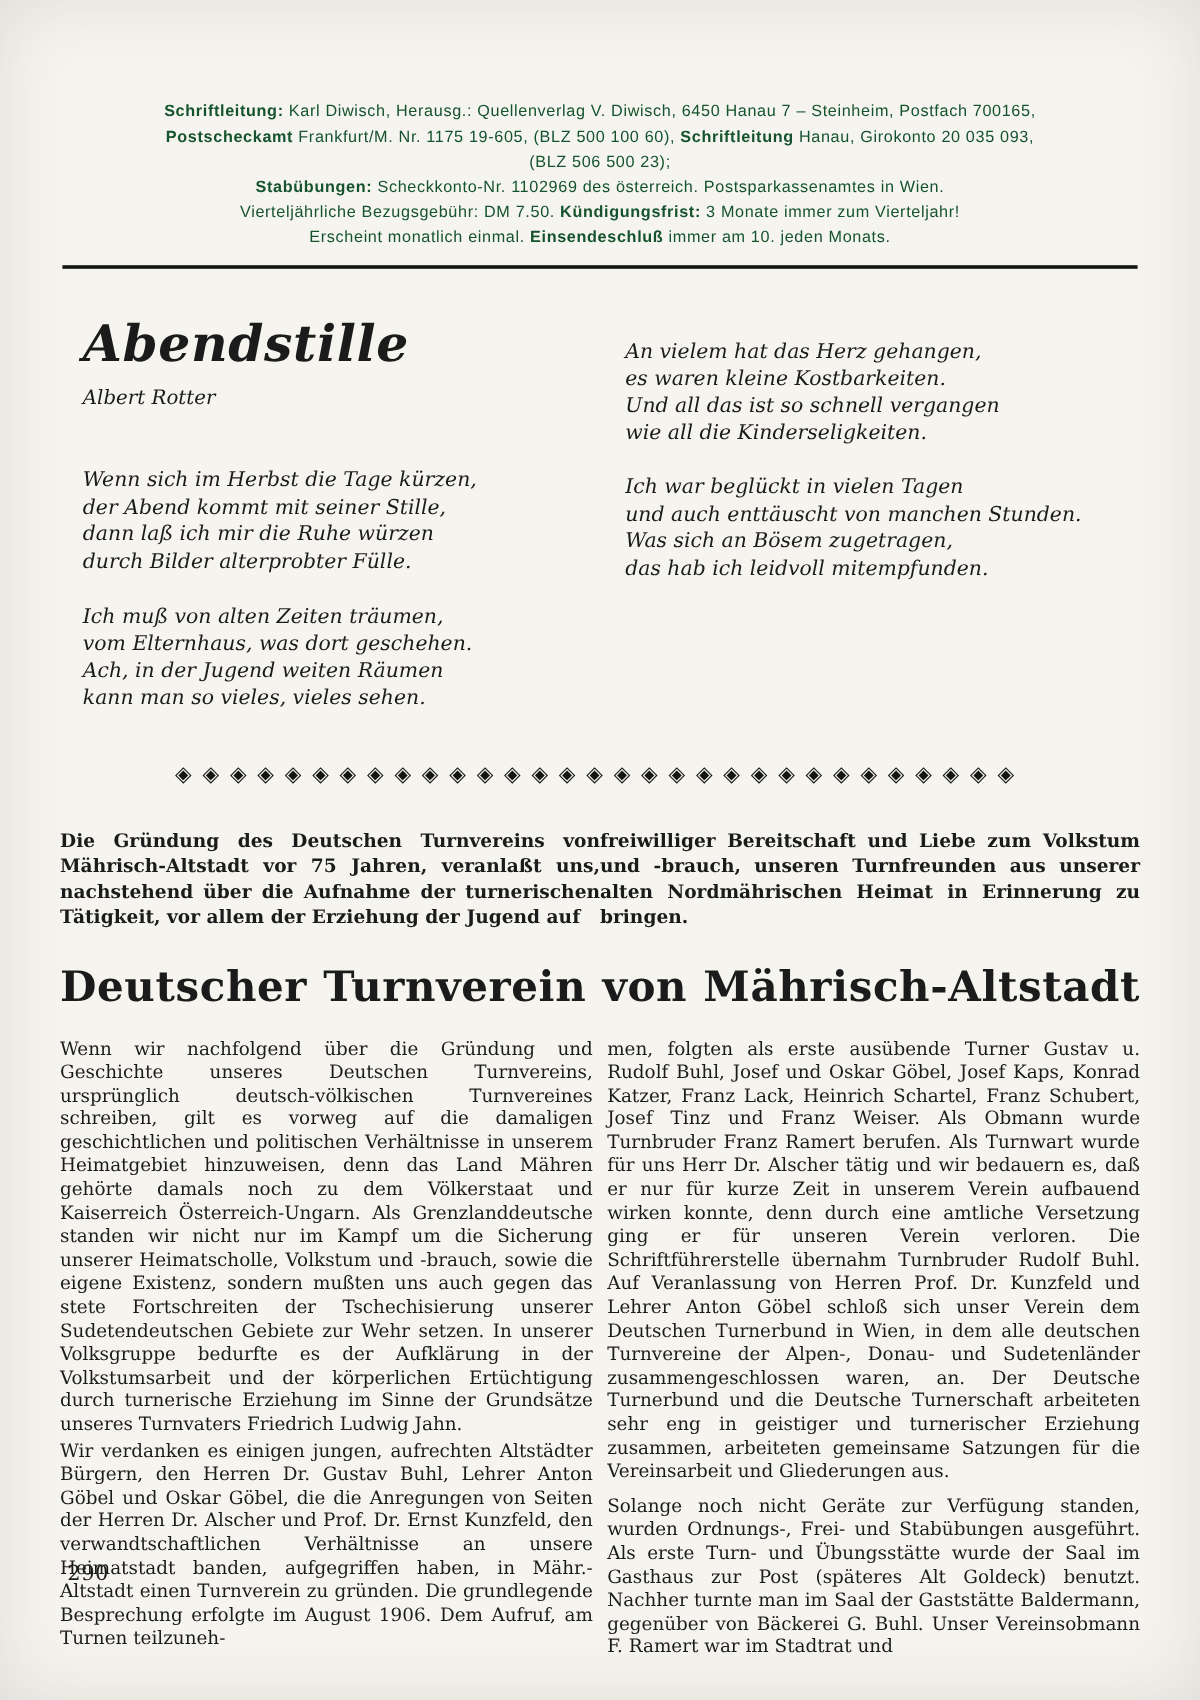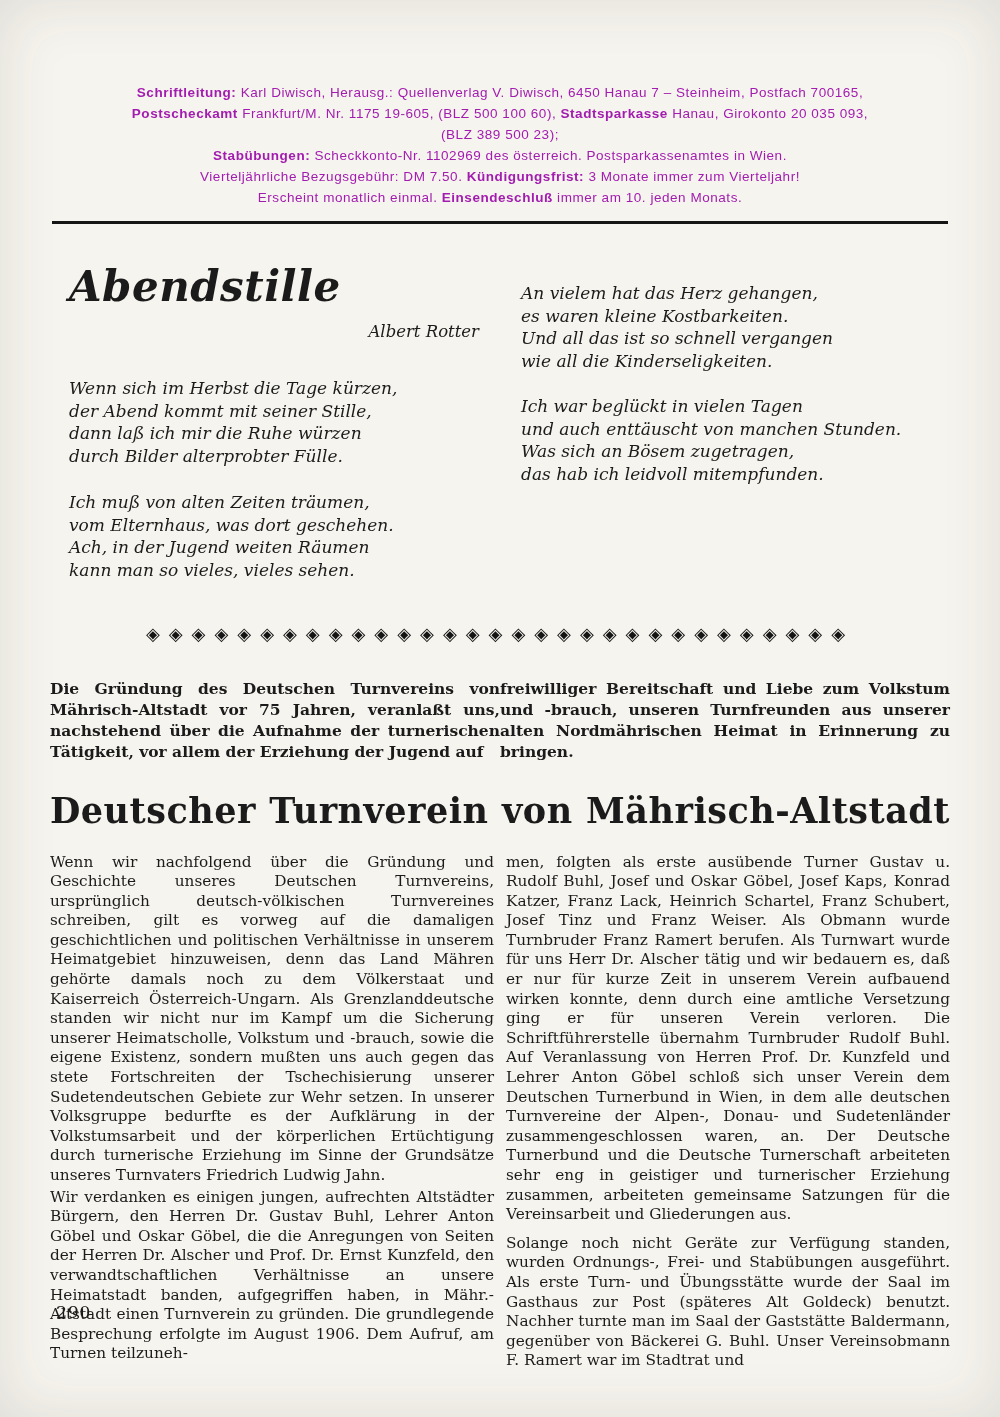--- a/index.html
+++ b/index.html
@@ -17,39 +17,39 @@
     box-sizing:border-box;
     padding:82px 50px 0 50px;
     position:relative;
   }
   
   .masthead{
     width:880px;margin:0 auto;
     font-family:"Liberation Sans", sans-serif;
     font-size:13.5px;line-height:21px;
     letter-spacing:0.04em;
-    text-align:center;color:#a21caf;
+    text-align:center;color:#14532d;
   }
   .masthead b{font-weight:bold;}
   .masthead-rule{
     width:896px;margin:13px auto 0 auto;
     border:0;border-top:3.5px solid #151515;
   }
   
   .poem{
     width:862px;margin:42px auto 0 auto;
     display:grid;grid-template-columns:1fr 1fr;column-gap:42px;font-style:italic;
   }
   .poem-title{
     font-size:42px;font-weight:bold;
     letter-spacing:0.5px;line-height:1;
     margin:0 0 14px 0;
   }
   .poem-author{
-    font-size:16.5px;margin:0 0 36px 0;text-align:right;
+    font-size:16.5px;margin:0 0 48px 0;
   }
   .stanza{
     white-space:pre-line;
     font-size:17px;line-height:22.5px;
     margin:16px 0 24px 0;
   }
   .poem-col-right .stanza{margin-bottom:23px;}
   
   .ornament{
     width:880px;margin:18px auto 0 auto;
@@ -95,22 +95,22 @@
     font-size:17.5px;letter-spacing:0.5px;text-align:right;
   }
 </style>
 </head>
 <body>
 
 <div class="sheet">
 
   <div class="masthead">
     <div><b>Schriftleitung:</b><span> Karl Diwisch, Herausg.: Quellenverlag V. Diwisch, 6450 Hanau 7 – Steinheim, Postfach 700165,</span></div>
-    <div><b>Postscheckamt</b><span> Frankfurt/M. Nr. 1175 19-605, (BLZ 500 100 60), </span><b>Stadtsparkasse</b><span> Hanau, Girokonto 20 035 093,</span></div>
-    <div><span>(BLZ 389 500 23);</span></div>
+    <div><b>Postscheckamt</b><span> Frankfurt/M. Nr. 1175 19-605, (BLZ 500 100 60), </span><b>Schriftleitung</b><span> Hanau, Girokonto 20 035 093,</span></div>
+    <div><span>(BLZ 506 500 23);</span></div>
     <div><b>Stabübungen:</b><span> Scheckkonto-Nr. 1102969 des österreich. Postsparkassenamtes in Wien.</span></div>
     <div><span>Vierteljährliche Bezugsgebühr: DM 7.50. </span><b>Kündigungsfrist:</b><span> 3 Monate immer zum Vierteljahr!</span></div>
     <div><span>Erscheint monatlich einmal. </span><b>Einsendeschluß</b><span> immer am 10. jeden Monats.</span></div>
   </div>
   <hr class="masthead-rule">
 
   <div class="poem">
     <div class="poem-col-left">
       <h1 class="poem-title">Abendstille</h1>
       <p class="poem-author">Albert Rotter</p>

